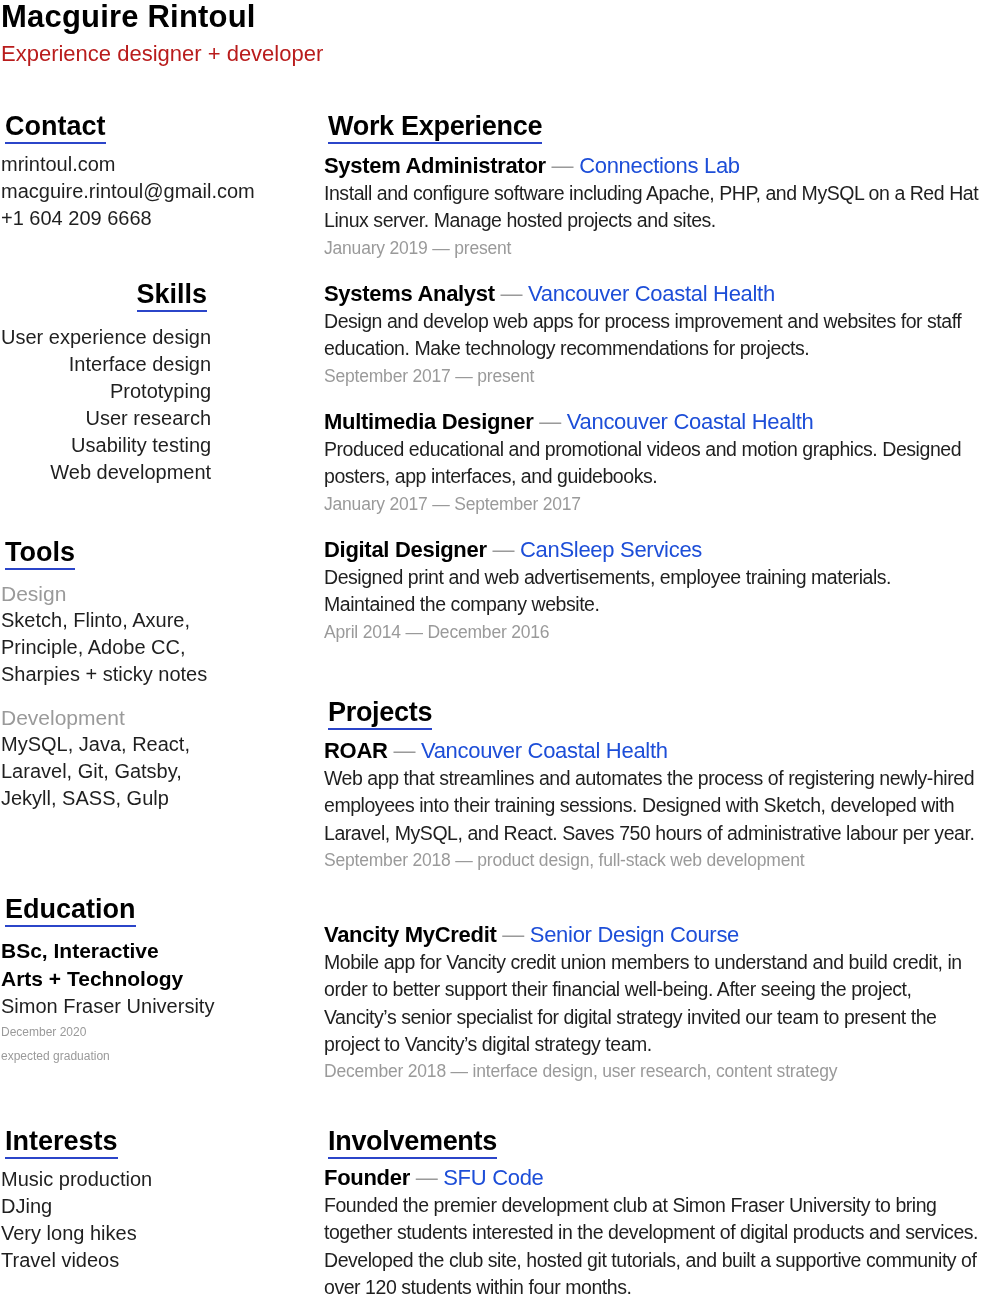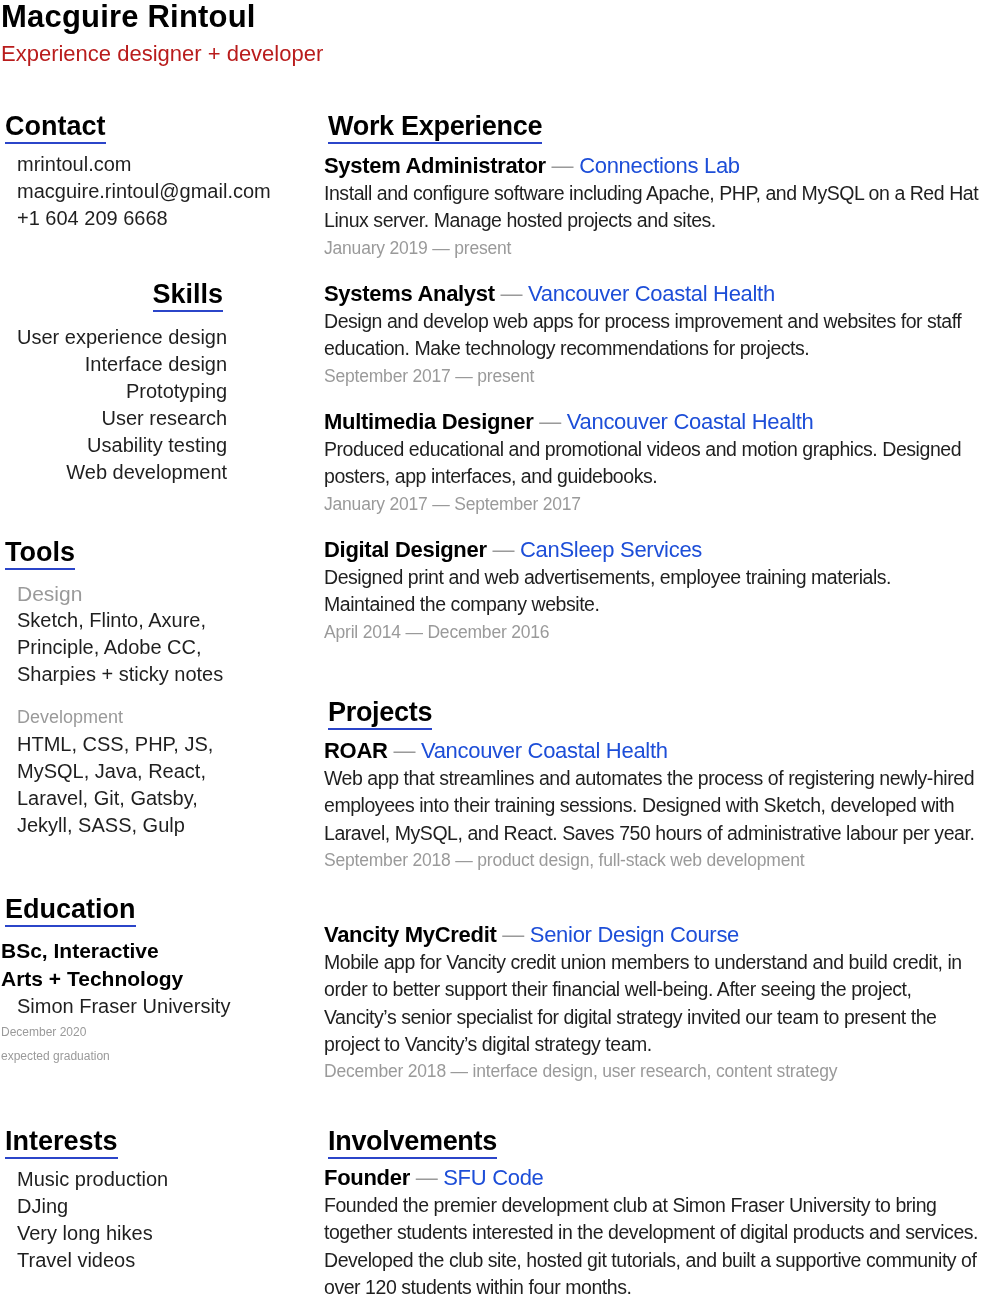--- a/index.html
+++ b/index.html
@@ -19,21 +19,21 @@
     .col { position: absolute; }
     .left { left: 1px; width: 300px; }
     .right { left: 324px; width: 662px; }
 
     .sec-title {
       display: inline-block; margin: 4px; font-size: 27px; font-weight: bold; color: #000;
       line-height: 30px; padding-bottom: 1px; border-bottom: 2px solid #2b45c9;
     }
     .right .sec-title { letter-spacing: -0.3px; }
     .sec { position: absolute; }
-    .line { font-size: 20px; line-height: 27px; color: #1f1f1f; white-space: nowrap; margin-left: 16px; }
+    .line { font-size: 20px; line-height: 27px; color: #1f1f1f; white-space: nowrap; }
     .muted { color: #9a9a9a; }
     .small-muted { font-size: 12px; line-height: 24px; color: #9a9a9a; white-space: nowrap; }
     .bold-line { font-size: 21px; line-height: 28px; font-weight: bold; color: #000; white-space: nowrap; }
 
     .entry { position: absolute; left: 0; width: 662px; }
     .entry-head { font-size: 22px; line-height: 28px; white-space: nowrap; letter-spacing: -0.3px; }
     .entry-role { font-weight: bold; color: #000; }
     .entry-sep { color: #9a9a9a; }
     .entry-org { color: #1d4ed8; }
     .entry-desc { font-size: 19.5px; line-height: 27.3px; color: #1f1f1f; letter-spacing: -0.45px; }
@@ -71,22 +71,21 @@
 
   <section class="sec" style="top:533px;">
     <h2 class="sec-title">Tools</h2>
     <div style="margin-top:6px;">
       <div class="line muted" style="font-size:21px;">Design</div>
       <div class="line">Sketch, Flinto, Axure,</div>
       <div class="line">Principle, Adobe CC,</div>
       <div class="line">Sharpies + sticky notes</div>
     </div>
     <div style="margin-top:16px;">
-      <div class="line muted" style="font-size:18px;">Development</div>
-      <div class="line">HTML, CSS, PHP, JS,</div>
+      <div class="line muted" style="font-size:21px;">Development</div>
       <div class="line">MySQL, Java, React,</div>
       <div class="line">Laravel, Git, Gatsby,</div>
       <div class="line">Jekyll, SASS, Gulp</div>
     </div>
   </section>
 
   <section class="sec" style="top:890px;">
     <h2 class="sec-title">Education</h2>
     <div style="margin-top:6px;">
       <div class="bold-line">BSc, Interactive</div>

